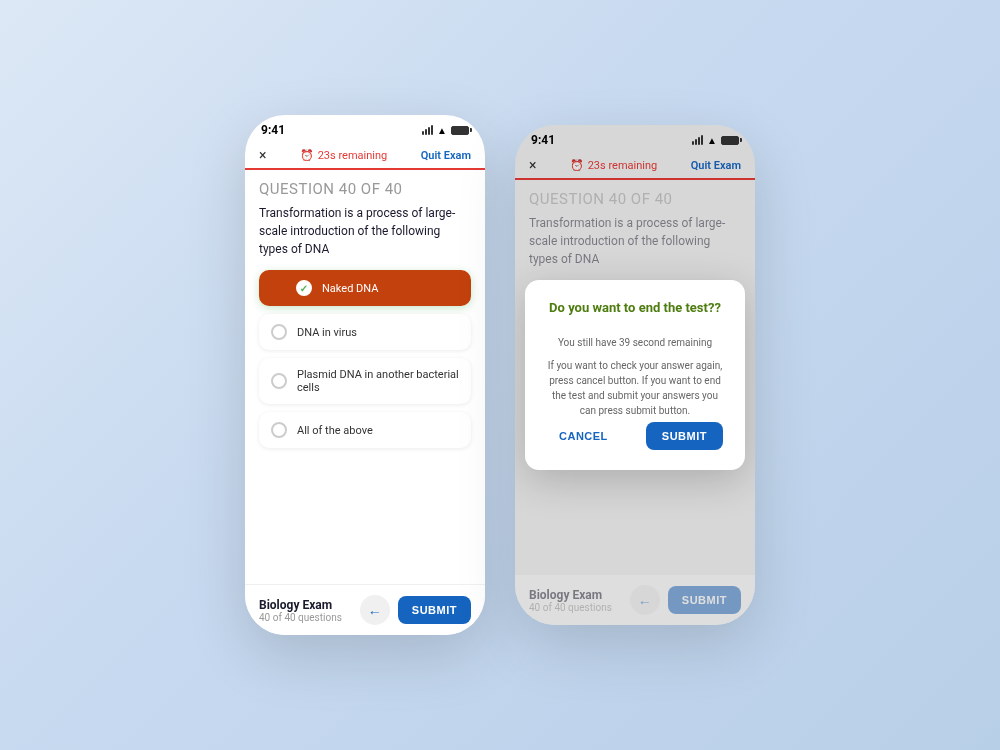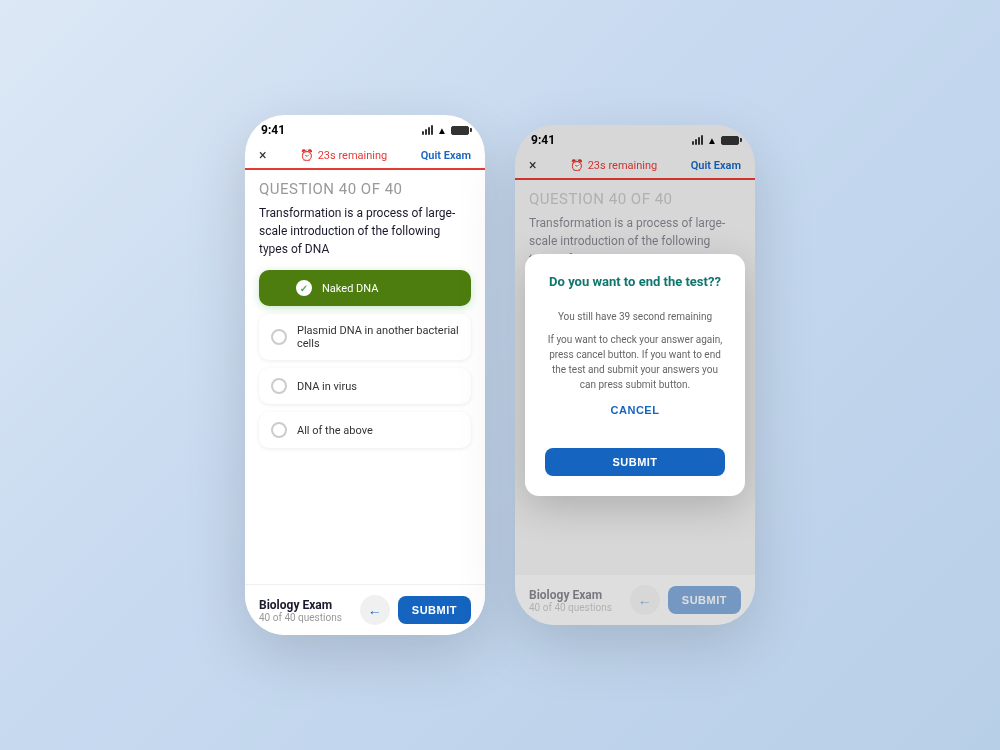--- a/index.html
+++ b/index.html
@@ -131,21 +131,21 @@
       gap: 10px;
       padding: 10px 12px;
       border-radius: 10px;
       background: #fff;
       box-shadow: 0 1px 4px rgba(0,0,0,0.08);
       font-size: 11px;
       color: #333;
     }
 
     .option.selected {
-      background: #4d7c0f;
+      background: #c2410c;
       color: #fff;
       box-shadow: 0 2px 8px rgba(76,175,80,0.3);
       padding-left: 37px;
     }
 
     .option-radio {
       width: 16px;
       height: 16px;
       border-radius: 50%;
       border: 2px solid #ccc;
@@ -259,42 +259,41 @@
       padding: 20px;
       width: 220px;
       box-shadow: 0 10px 40px rgba(0,0,0,0.2);
       text-align: center;
       z-index: 11;
     }
 
     .modal-title {
       font-size: 13px;
       font-weight: 700;
-      color: #0f766e;
+      color: #4d7c0f;
       margin-bottom: 20px;
       line-height: 1.3;
     }
 
     .modal-subtitle {
       font-size: 10px;
       color: #666;
       margin-bottom: 10px;
     }
 
     .modal-body {
       font-size: 10px;
       color: #666;
       line-height: 1.5;
       margin-bottom: 4px;
     }
 
     .modal-buttons {
       display: flex;
       gap: 24px;
-      flex-direction: column;
     }
 
     .btn-cancel {
       background: transparent;
       color: #1565C0;
       border: none;
       padding: 8px 14px;
       font-size: 11px;
       font-weight: 700;
       cursor: pointer;
@@ -385,25 +384,25 @@
       <div class="question-number">QUESTION 40 OF 40</div>
       <div class="question-text">Transformation is a process of large-scale introduction of the following types of DNA</div>
 
       <div class="options-list">
         <div class="option selected">
           <div class="option-radio"></div>
           <span>Naked DNA</span>
         </div>
         <div class="option">
           <div class="option-radio"></div>
-          <span>Plasmid DNA in another bacterial cells</span>
+          <span>DNA in virus</span>
         </div>
         <div class="option">
           <div class="option-radio"></div>
-          <span>DNA in virus</span>
+          <span>Plasmid DNA in another bacterial cells</span>
         </div>
         <div class="option">
           <div class="option-radio"></div>
           <span>All of the above</span>
         </div>
       </div>
     </div>
 
     <div class="bottom-bar">
       <div class="bottom-info">

